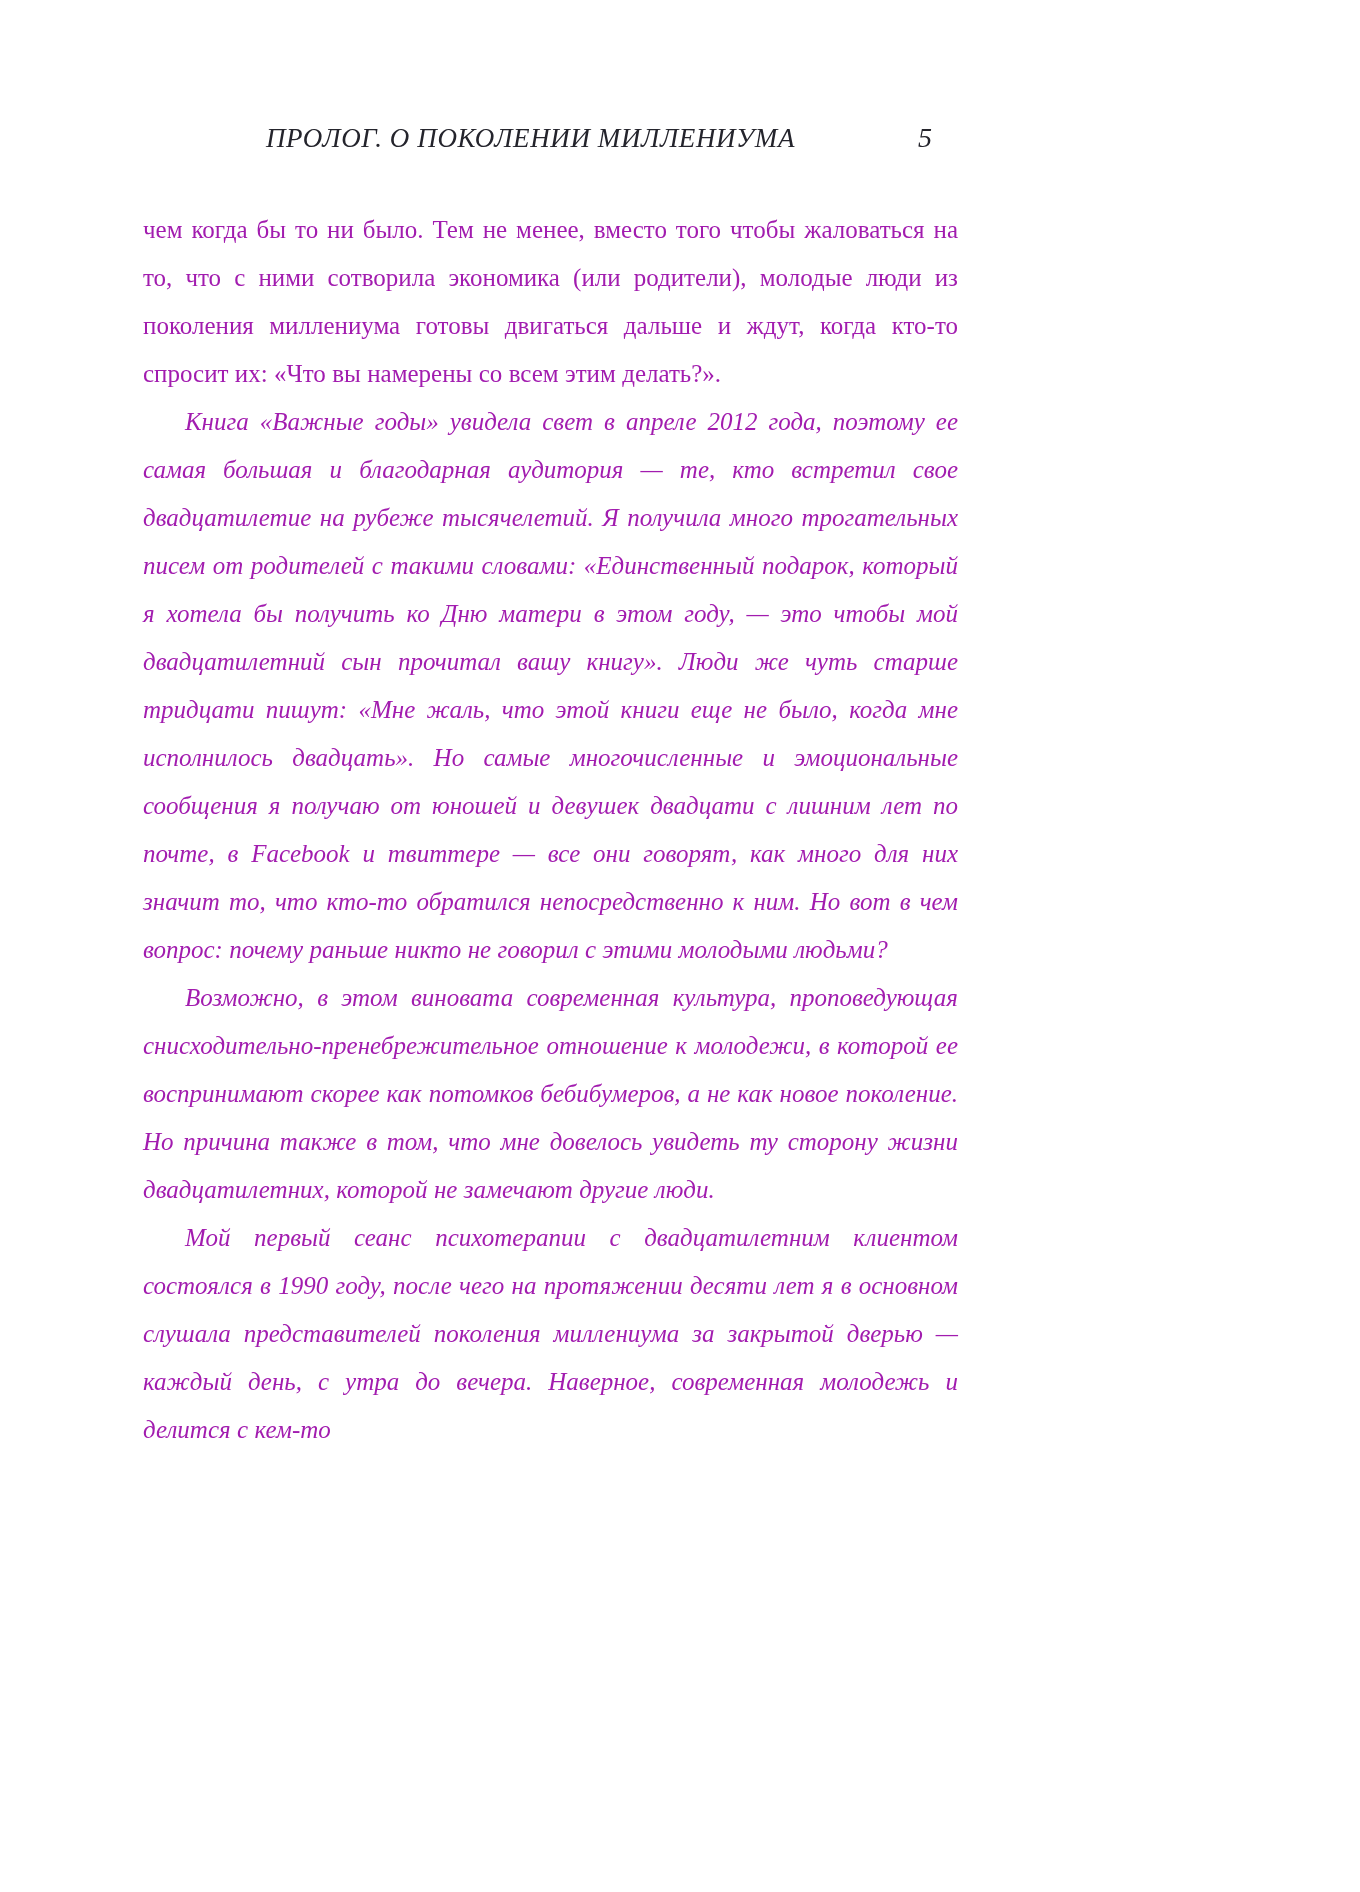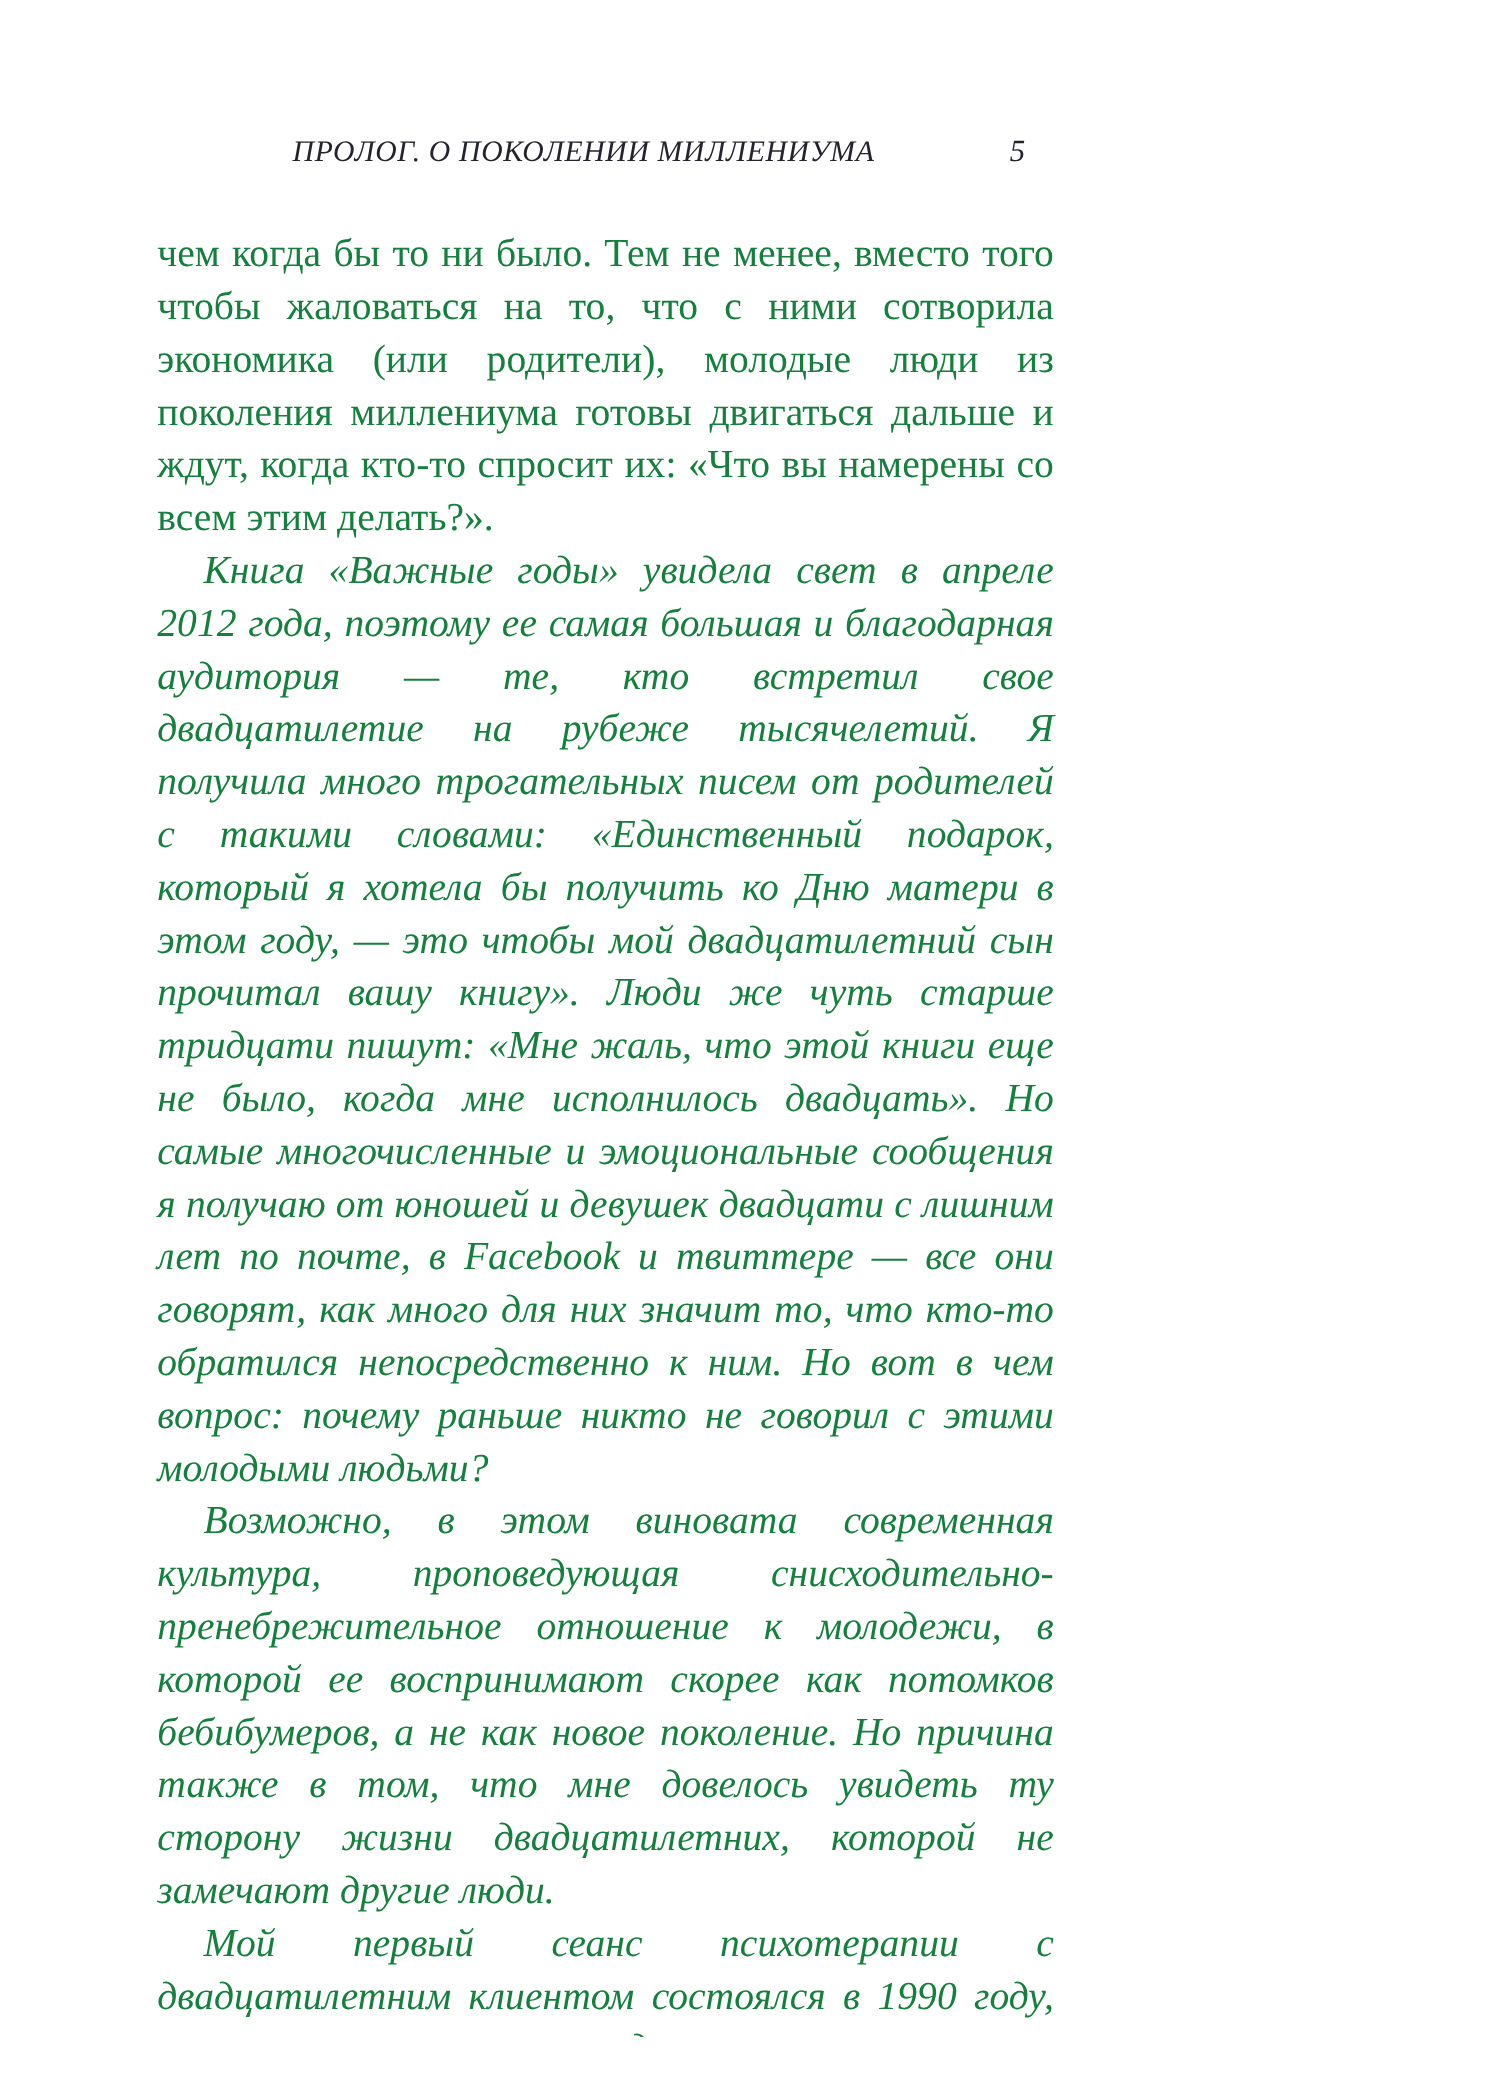--- a/index.html
+++ b/index.html
@@ -46,25 +46,25 @@
 
   
   .textblock {
     position: absolute;
     left: 143px;
     top: 206px;
     width: 815px;
   }
   .para {
     margin: 0;
-    font-size: 36px;
+    font-size: 25px;
     line-height: 48px;
     text-align: justify;
     text-justify: inter-word;
-    color: #15803d;
+    color: #a21caf;
     -webkit-hyphens: none;
     hyphens: none;
     word-spacing: 0.1px;
   }
   .para.indent {
     text-indent: 42px;
     font-style: italic;
   }
   
   .para.clipped {

